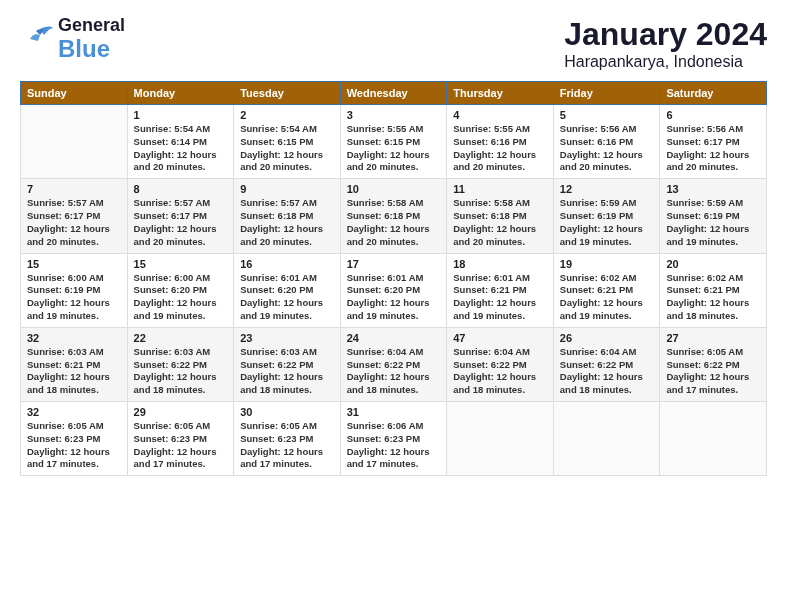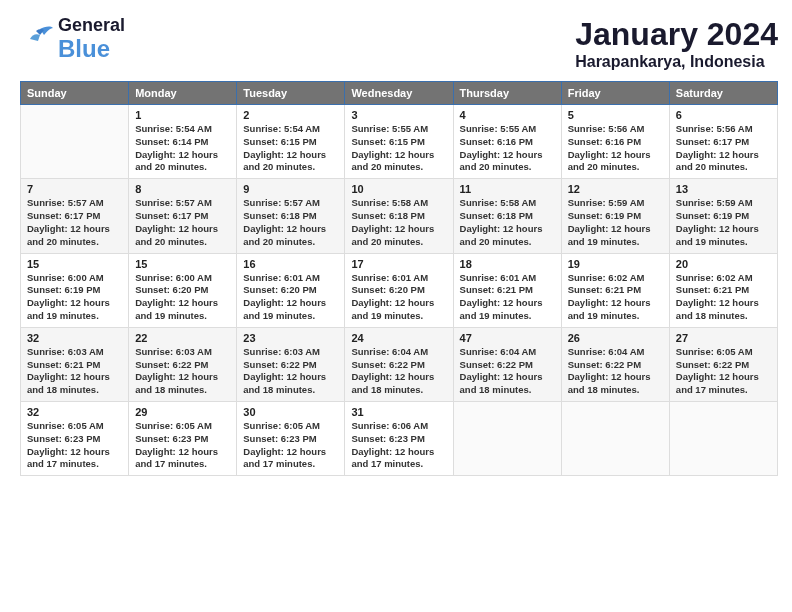--- a/index.html
+++ b/index.html
@@ -6,21 +6,21 @@
     body {
       font-family: Arial, sans-serif;
       background: #fff;
       width: 792px;
       height: 612px;
       overflow: hidden;
     }
     .page {
       width: 792px;
       height: 612px;
-      padding: 16px 14px 12px 20px;
+      padding: 16px 25px 12px 20px;
       background: #fff;
     }
     .header {
       display: flex;
       justify-content: space-between;
       align-items: flex-start;
       margin-bottom: 10px;
     }
     .logo {
       display: flex;
@@ -34,30 +34,30 @@
     }
     .title-block {
     }
     .title-block h1 {
       font-size: 32px;
       font-weight: bold;
       color: #1a1a2e;
     }
     .title-block h2 {
       font-size: 16px;
-      font-weight: bold;
+      font-weight: normal;
       color: #1a1a2e;
     }
     table {
       width: 100%;
       border-collapse: collapse;
       font-size: 10px;
     }
     thead tr {
-      background: #737373;
+      background: #a16207;
     }
     thead th {
       color: #fff;
       padding: 5px 6px;
       text-align: left;
       font-size: 11px;
       font-weight: bold;
       border: 1px solid #3a6fad;
     }
     tbody tr {

